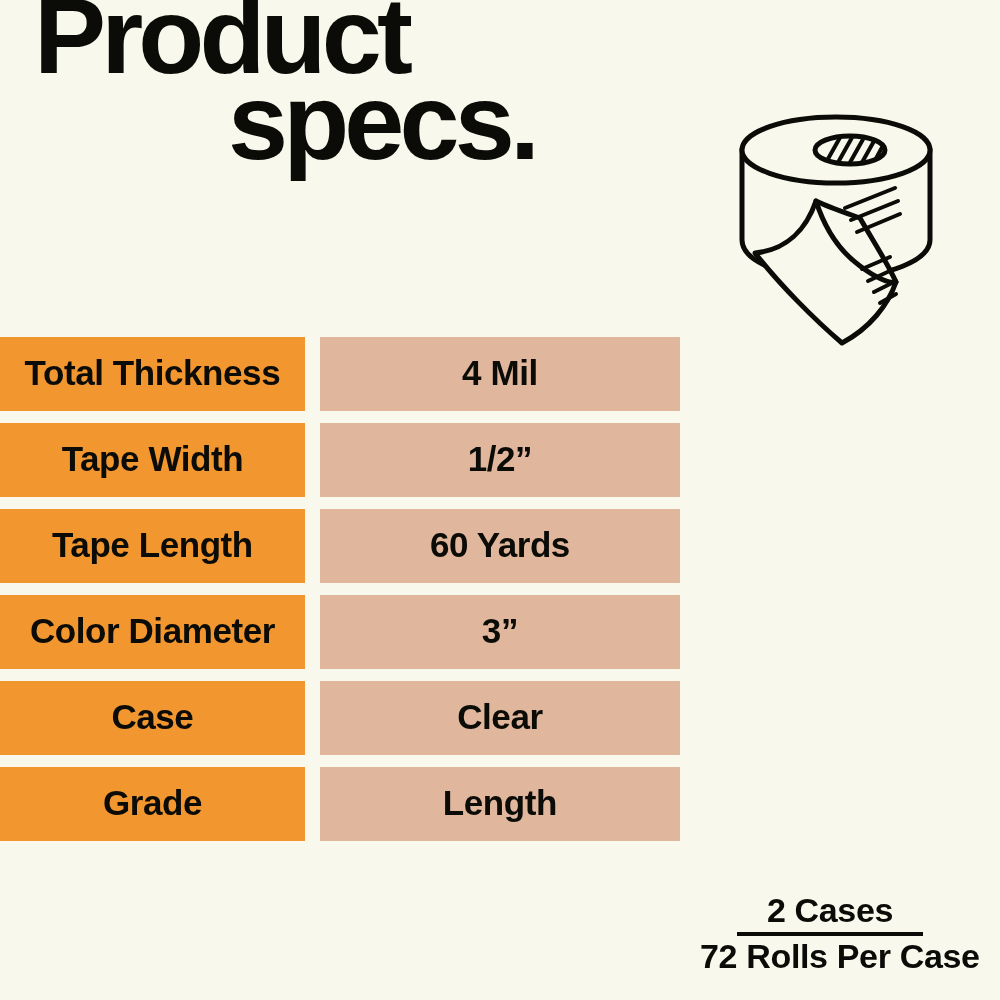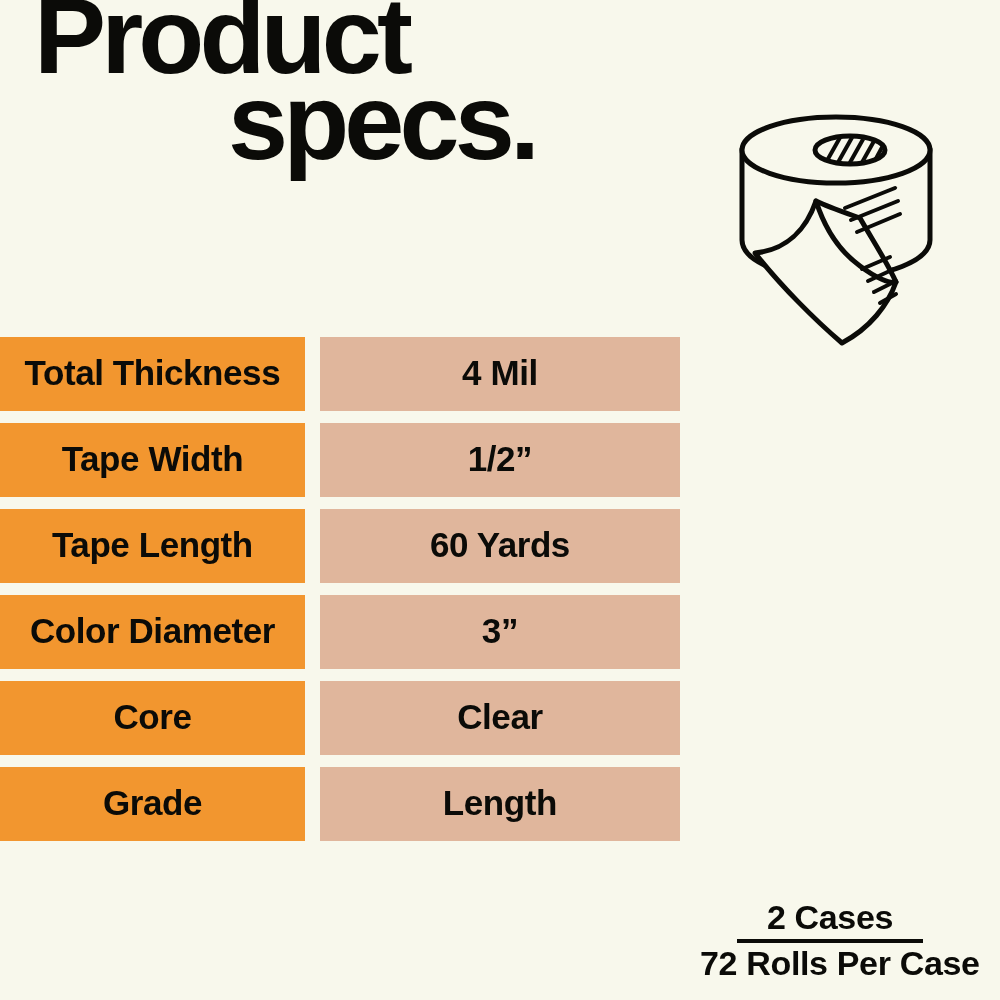--- a/index.html
+++ b/index.html
@@ -123,21 +123,20 @@
     text-align: center;
   }
   #case-count {
     font-family: "Liberation Sans", sans-serif;
     font-weight: bold;
     font-size: 34px;
     color: #0b0b08;
     letter-spacing: -0.01em;
     line-height: 1.05;
     white-space: nowrap;
-    margin-top: 7px;
   }
   #case-divider {
     height: 4px;
     background: #0b0b08;
     margin: 3px auto 2px auto;
     width: 186px;
   }
   #rolls-per-case {
     font-family: "Liberation Sans", sans-serif;
     font-weight: bold;
@@ -242,21 +241,21 @@
         <span>Color Diameter</span>
       </div>
       <div class="spec-gap"></div>
       <div class="spec-value">
         <span>3”</span>
       </div>
     </div>
 
     <div class="spec-row">
       <div class="spec-label">
-        <span>Core</span>
+        <span>Case</span>
       </div>
       <div class="spec-gap"></div>
       <div class="spec-value">
         <span>Clear</span>
       </div>
     </div>
 
     <div class="spec-row">
       <div class="spec-label">
         <span>Grade</span>

